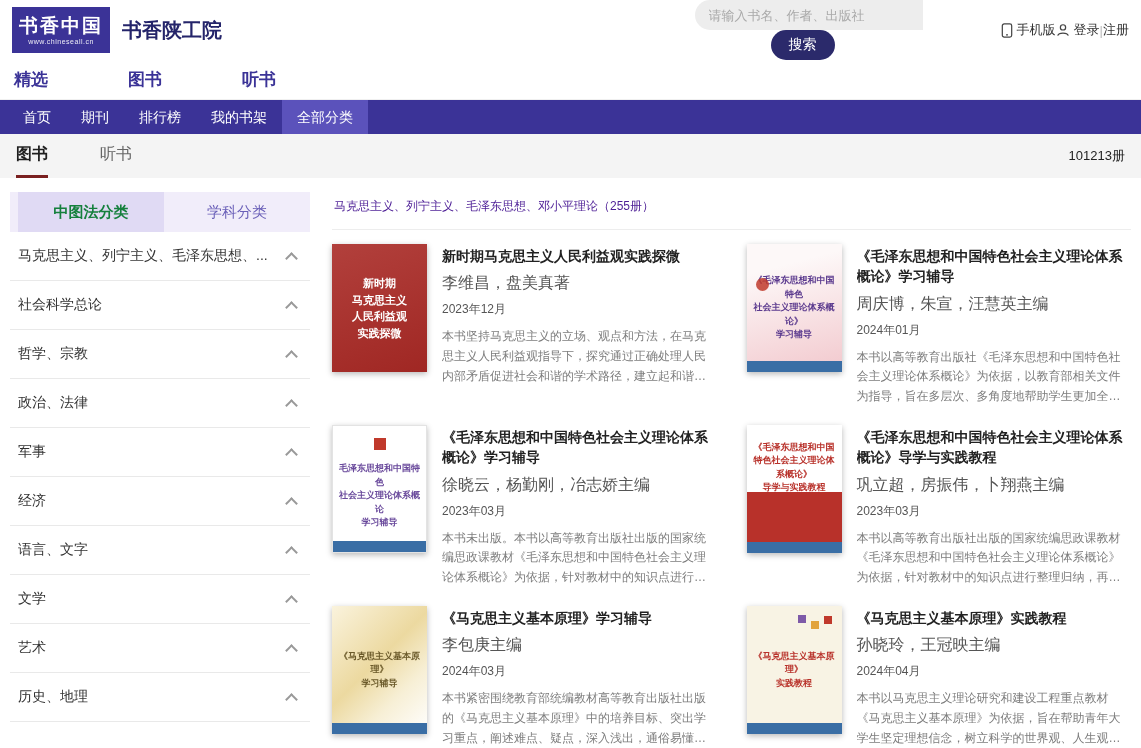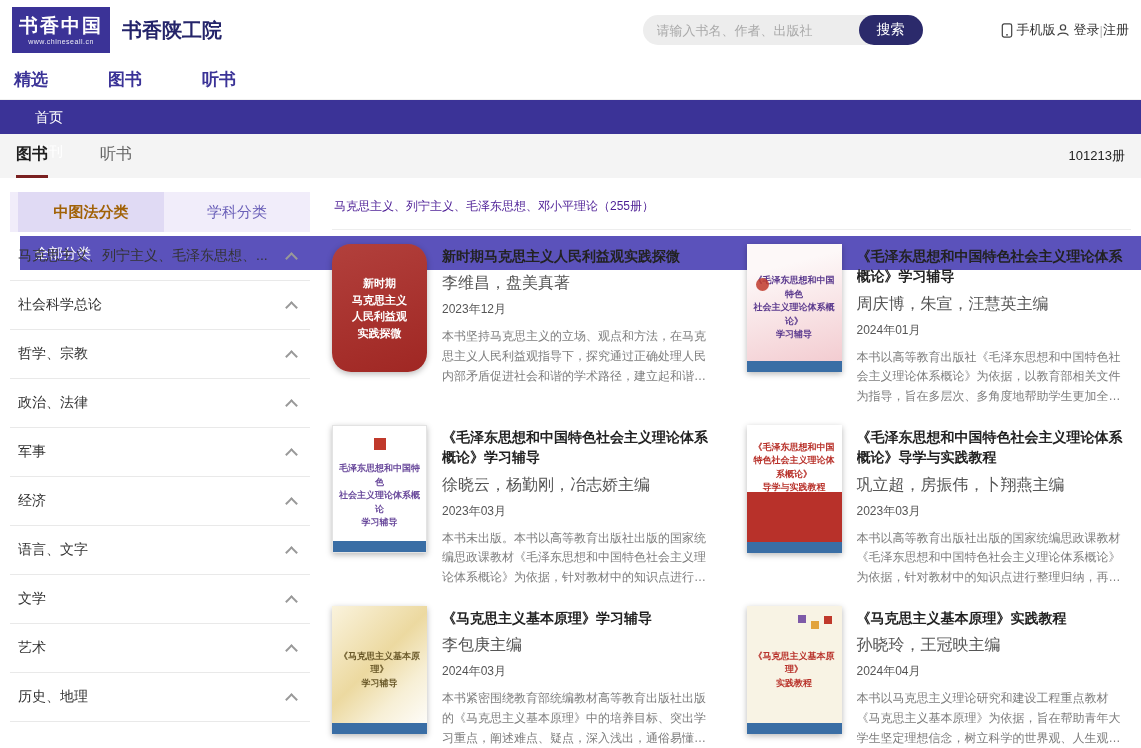--- a/index.html
+++ b/index.html
@@ -12,45 +12,45 @@
   
   .header { height: 60px; display: flex; align-items: center; padding: 0 12px; background: #fff; }
   .logo {
     width: 98px; height: 46px; background: var(--primary, #3b3397); color: #fff;
     display: flex; flex-direction: column; align-items: center; justify-content: center;
     cursor: pointer; flex-shrink: 0;
   }
   .logo-title { font-size: 19px; font-weight: bold; letter-spacing: 2px; line-height: 1.2; }
   .logo-sub { font-size: 7px; letter-spacing: .5px; opacity: .9; }
   .site-name { margin-left: 12px; font-size: 20px; font-weight: bold; color: #24246a; }
-  .search { margin-left: auto; display: flex; align-items: center; }
+  .search { margin-left: auto; display: flex; align-items: center; flex-direction: column; }
   .search-input {
     width: 228px; height: 30px; background: #ededed; border: none; outline: none;
     border-radius: 15px 0 0 15px; padding: 0 14px; font-size: 13px; color: #555;
     font-family: inherit;
   }
   .search-input::placeholder { color: #a9a9a9; }
   .search-btn {
     height: 30px; padding: 0 18px; margin-left: -12px; background: var(--btn, #2b2a6b);
     color: #fff; border: none; border-radius: 15px; font-size: 14px; cursor: pointer;
     font-family: inherit;
   }
   .user-links { display: flex; align-items: center; gap: 0; margin-left: 78px; font-size: 13px; color: #333; }
   .ulink { display: inline-flex; align-items: center; gap: 4px; cursor: pointer; }
   .u-divider { color: #bbb; }
 
   
   .top-nav {
-    height: 40px; display: flex; align-items: center; gap: 60px; padding-left: 14px;
+    height: 40px; display: flex; align-items: center; gap: 80px; padding-left: 14px;
     border-bottom: 1px solid #f0f0f0;
   }
   .top-nav-item { font-size: 17px; font-weight: bold; color: var(--primary, #3b3397); cursor: pointer; }
 
   
-  .main-nav { height: 34px; background: var(--primary, #3b3397); display: flex; padding-left: 20px; flex-direction: column; }
+  .main-nav { height: 34px; background: var(--primary, #3b3397); display: flex; padding-left: 8px; }
   .main-nav-item {
     color: #fff; font-size: 14px; line-height: 34px; padding: 0 15px; cursor: pointer;
   }
   .main-nav-item.active { background: var(--nav_active, #5b52bb); }
 
   
   .tab-bar { height: 44px; background: #f4f4f4; display: flex; align-items: stretch; padding: 0 16px; }
   .tab { display: flex; align-items: center; margin-right: 52px; font-size: 16px; color: #666; cursor: pointer; border-bottom: 3px solid transparent; }
   .tab.active { color: #1e1e1e; font-weight: bold; border-bottom-color: var(--underline, #7a2020); }
   .tab-count { margin-left: auto; align-self: center; font-size: 13px; color: #222; }
@@ -58,21 +58,21 @@
   
   .main { display: flex; gap: 22px; padding: 14px 10px 0 10px; }
 
   
   .sidebar { width: 300px; flex-shrink: 0; }
   .side-tabs { display: flex; height: 40px; background: var(--side_bg, #f1edfa); }
   .side-tab {
     flex: 1; display: flex; align-items: center; justify-content: center;
     font-size: 15px; color: #6a5fb8; cursor: pointer;
   }
-  .side-tab.active { background: var(--side_active, #e0daf4); color: #a16207; font-weight: bold; margin-left: 8px; }
+  .side-tab.active { background: var(--side_active, #e0daf4); color: #15803d; font-weight: bold; margin-left: 8px; }
   .cat {
     height: 49px; display: flex; align-items: center; justify-content: space-between;
     border-bottom: 1px solid #e9e9e9; padding: 0 8px; font-size: 14px; color: #333; cursor: pointer;
   }
   .chev {
     width: 9px; height: 9px; border-left: 2px solid #999; border-top: 2px solid #999;
     transform: rotate(45deg); margin-right: 6px; margin-top: 4px; flex-shrink: 0;
   }
 
   
@@ -81,21 +81,21 @@
   .book-grid { display: grid; grid-template-columns: 1fr 1fr; column-gap: 30px; row-gap: 18px; }
   .card { display: flex; gap: 15px; }
   .cover {
     width: 95px; height: 128px; flex-shrink: 0; position: relative;
     display: flex; align-items: center; justify-content: center; text-align: center;
     box-shadow: 0 2px 6px rgba(0,0,0,.28); cursor: pointer; overflow: hidden;
   }
   .cover-text { white-space: pre-line; font-size: 9px; line-height: 1.5; padding: 4px; font-weight: bold; }
   .band::after { content: ""; position: absolute; left: 0; right: 0; bottom: 0; height: 11px; background: #3a6ea5; }
 
-  .cover-1 { background: linear-gradient(160deg, #b2403c, #a02723); color: #fff; border-radius: 19px; }
+  .cover-1 { background: linear-gradient(160deg, #b2403c, #a02723); color: #fff; }
   .cover-1 .cover-text { font-size: 11px; }
   .cover-2 { background: linear-gradient(165deg, #fdf8f8 20%, #f2c8cd); color: #5b3a8e; }
   .cover-2::before { content: ""; position: absolute; left: 9px; top: 34px; width: 13px; height: 13px; background: #c0392b; border-radius: 50%; opacity: .85; }
   .cover-3 { background: #fff; border: 1px solid #e3e3e3; color: #6a4a9c; }
   .cover-3::before { content: ""; position: absolute; left: 50%; top: 12px; transform: translateX(-50%); width: 12px; height: 12px; background: #c0392b; }
   .cover-3 .cover-text { padding-top: 18px; }
   .cover-4 { background: linear-gradient(#ffffff 0 52%, #b8312a 52% 100%); color: #b8312a; align-items: flex-start; padding-top: 12px; }
   .cover-5 { background: linear-gradient(135deg, #faf3dd 0%, #ecd9a0 45%, #f7efd5 70%, #ffffff 100%); color: #6b5a2a; }
   .cover-6 { background: #f8f3e4; color: #b8312a; }
   .cover-6::before { content: ""; position: absolute; top: 10px; right: 10px; width: 8px; height: 8px; background: #c0392b; box-shadow: -13px 5px 0 #e2a33c, -26px -1px 0 #7e5aa8; }

